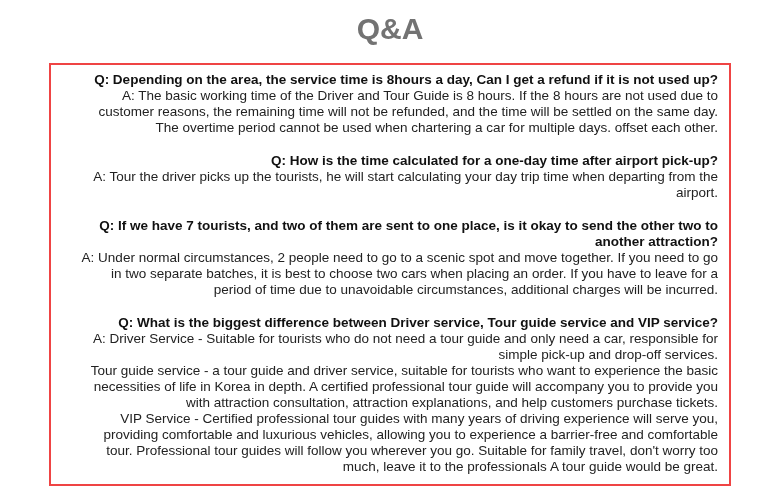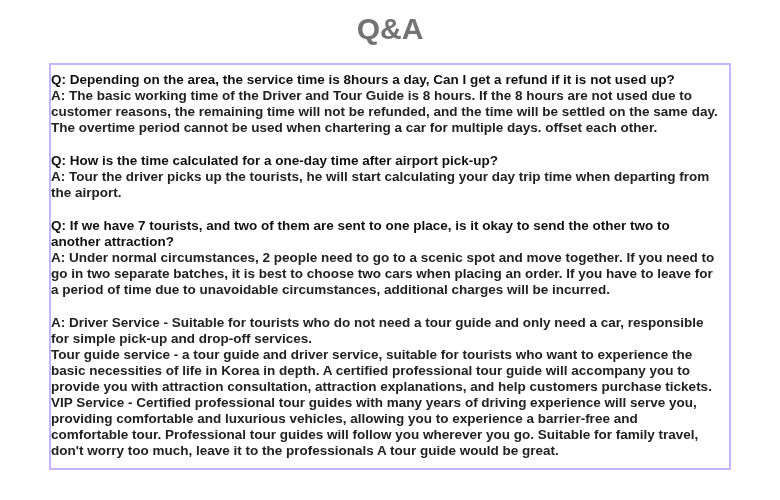--- a/index.html
+++ b/index.html
@@ -17,41 +17,42 @@
     line-height: 34px;
     font-weight: bold;
     text-align: center;
     margin: 12px 0 0 0;
     color: #737373;
   }
   .qa-box {
     box-sizing: border-box;
     width: 682px;
     margin: 17px auto 0 auto;
-    border: 2px solid #c4b5fd;
-    padding: 7px 11px 9px 0;
+    border: 2px solid #ef4444;
+    padding: 7px 11px 9px 26px;
     background: #ffffff;
+    text-align: right;
   }
   .qa-item {
     margin-bottom: 17px;
   }
   .qa-item:last-child {
     margin-bottom: 0;
   }
   .qa-question {
     font-size: 13.5px;
     line-height: 16px;
     font-weight: bold;
     color: #111111;
     white-space: pre-wrap;
   }
   .qa-answer {
     font-size: 13.5px;
     line-height: 16px;
-    font-weight: bold;
+    font-weight: normal;
     color: #222222;
     white-space: pre-wrap;
   }
 </style>
 </head>
 <body>
 
 <h1 class="page-title">Q&amp;A</h1>
 
 <div class="qa-box">
@@ -65,18 +66,19 @@
     <div class="qa-question">Q: How is the time calculated for a one-day time after airport pick-up?</div>
     <div class="qa-answer">A: Tour the driver picks up the tourists, he will start calculating your day trip time when departing from the airport.</div>
   </div>
 
   <div class="qa-item">
     <div class="qa-question">Q: If we have 7 tourists, and two of them are sent to one place, is it okay to send the other two to another attraction?</div>
     <div class="qa-answer">A: Under normal circumstances, 2 people need to go to a scenic spot and move together. If you need to go in two separate batches, it is best to choose two cars when placing an order. If you have to leave for a period of time due to unavoidable circumstances, additional charges will be incurred.</div>
   </div>
 
   <div class="qa-item">
+    <div class="qa-question">Q: What is the biggest difference between Driver service, Tour guide service and VIP service?</div>
     <div class="qa-answer">A: Driver Service - Suitable for tourists who do not need a tour guide and only need a car, responsible for simple pick-up and drop-off services.
 Tour guide service - a tour guide and driver service, suitable for tourists who want to experience the basic necessities of life in Korea in depth. A certified professional tour guide will accompany you to provide you with attraction consultation, attraction explanations, and help customers purchase tickets.
 VIP Service - Certified professional tour guides with many years of driving experience will serve you, providing comfortable and luxurious vehicles, allowing you to experience a barrier-free and comfortable tour. Professional tour guides will follow you wherever you go. Suitable for family travel, don't worry too much, leave it to the professionals A tour guide would be great.</div>
   </div>
 
 </div>
 
 </body></html>

